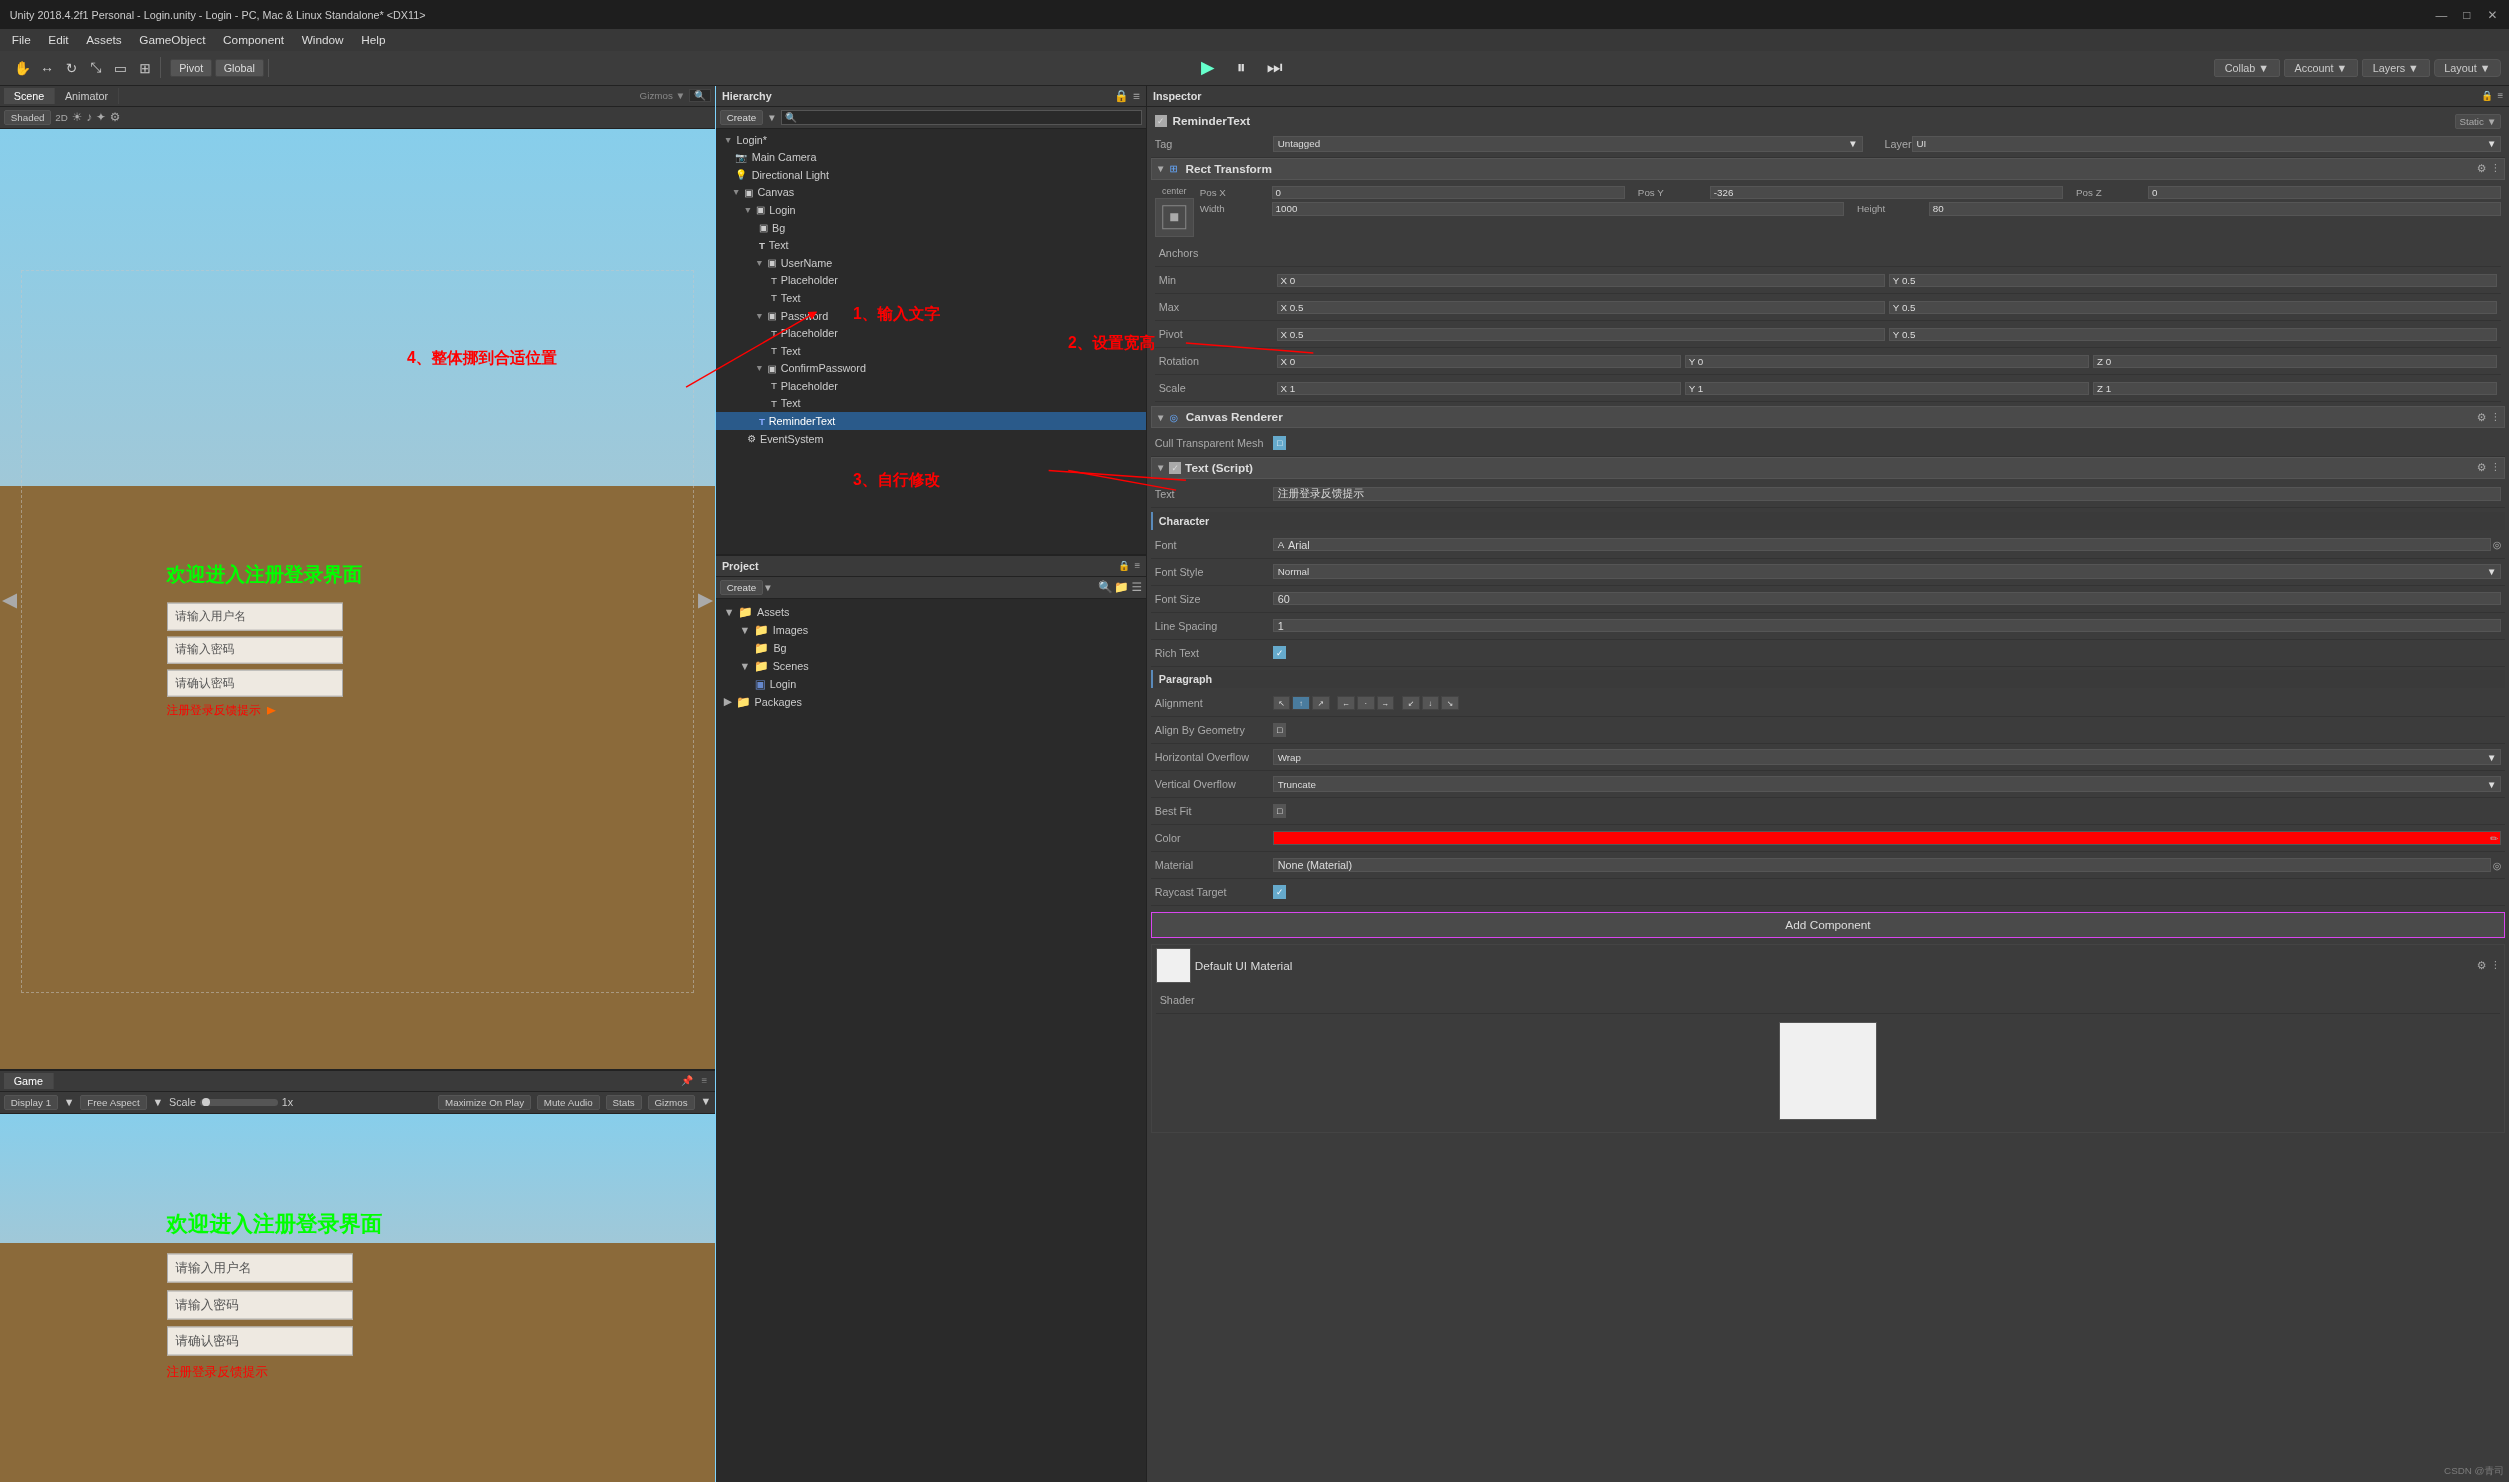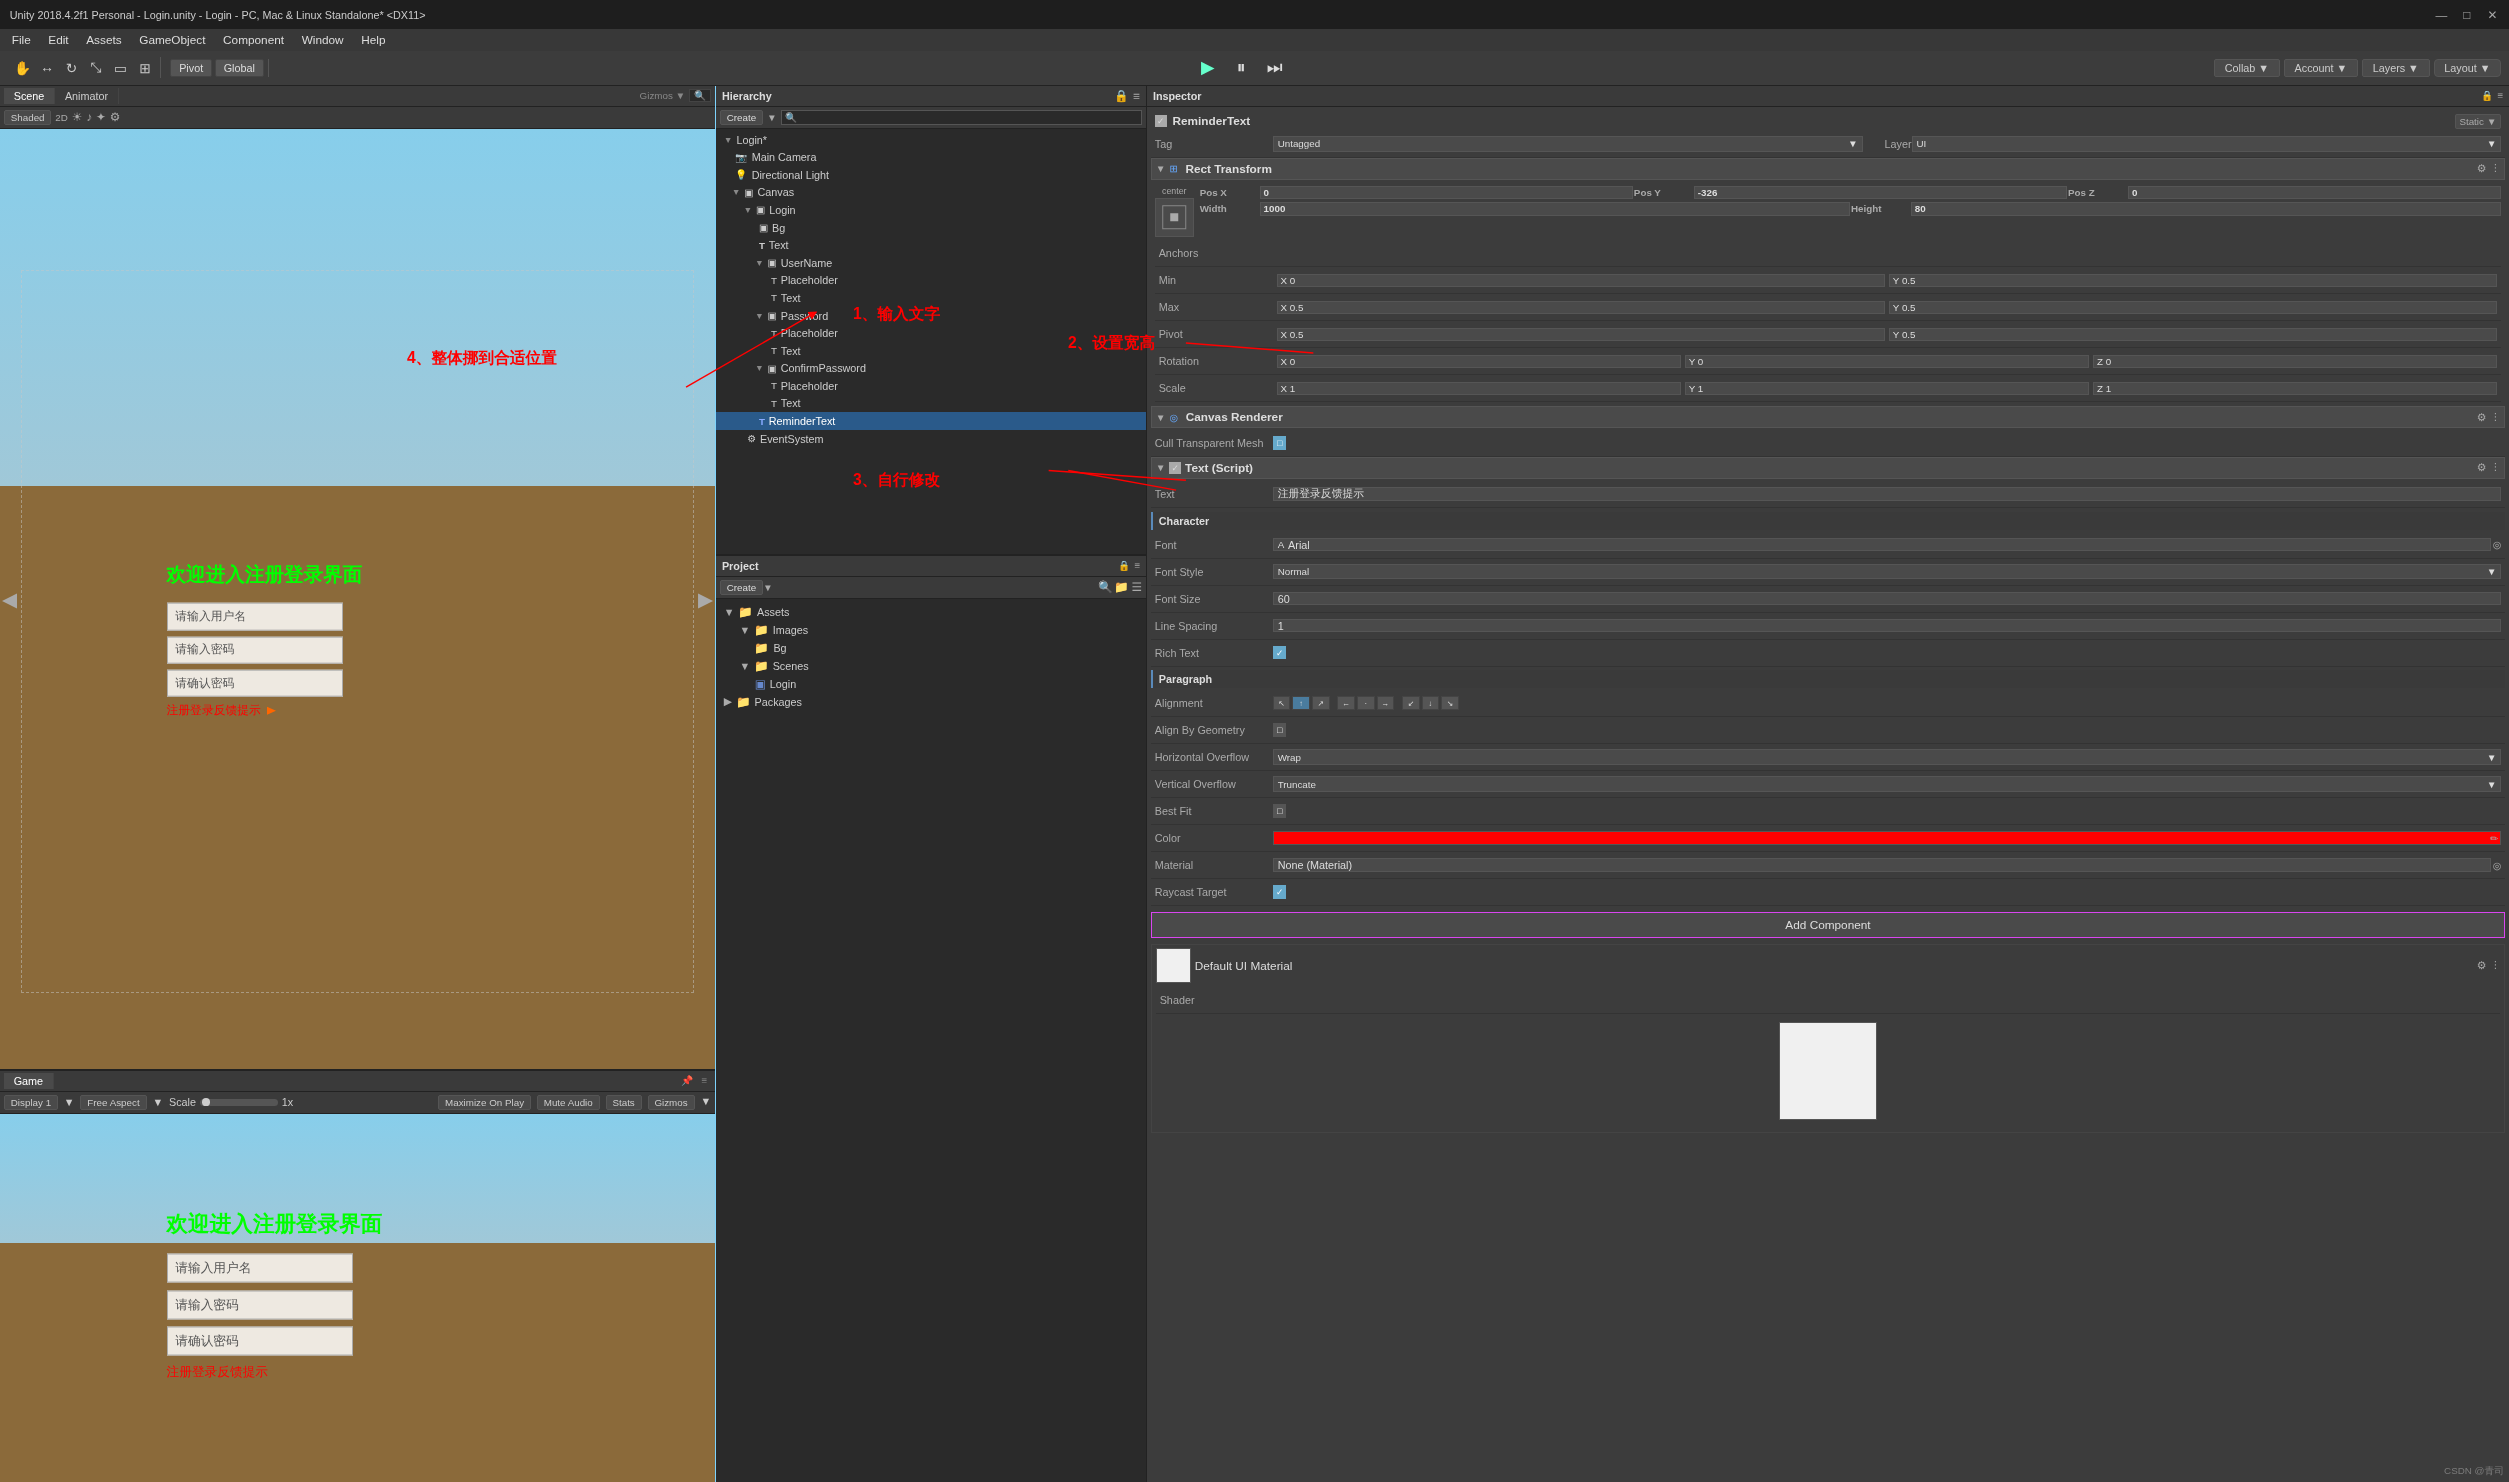--- a/index.html
+++ b/index.html
@@ -528,22 +528,21 @@
       font-size: 10.8px;
       color: #ddd;
       font-weight: bold;
       margin: 3.9px 0 2px;
       border-left: 2.9px solid #5a8aba;
     }
     .rt-row {
       display: flex;
       align-items: center;
       margin-bottom: 2.9px;
-      gap: 1px;
-      font-weight: bold;
+      gap: 13px;
     }
     .rt-label {
       width: 59px;
       font-size: 9.8px;
       color: #aaa;
     }
     .rt-field {
       flex: 1;
       height: 13.7px;
       background: #4a4a4a;

